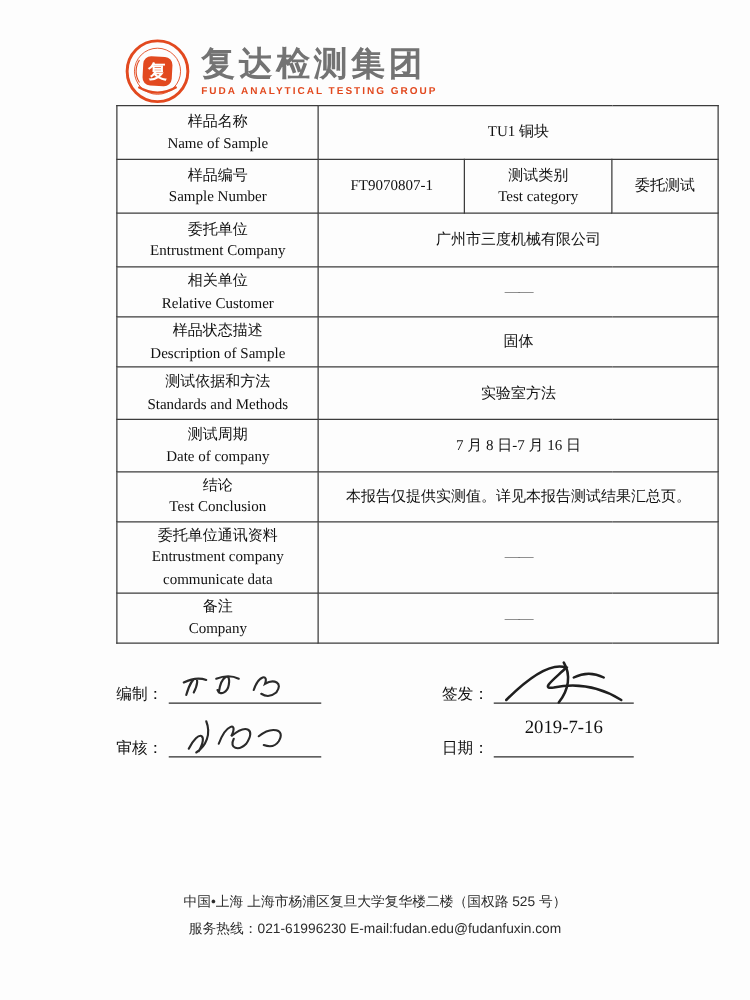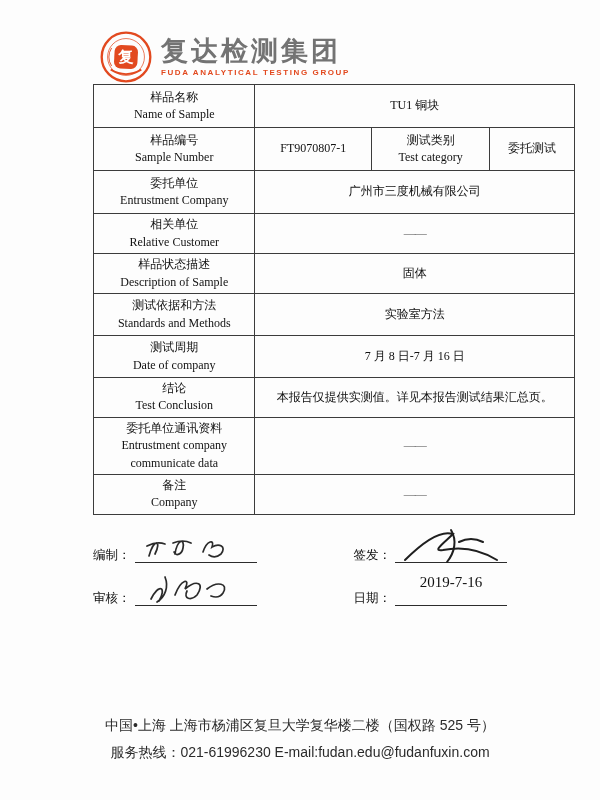--- a/index.html
+++ b/index.html
@@ -36,21 +36,21 @@
   .sig-row{display:flex;align-items:center;white-space:nowrap;}
   .sig-label{margin-right:4px;}
   .sig-line{position:relative;display:inline-block;border-bottom:1.3px solid #2c2c2c;
             height:14px;}
   .sig-line.w-l{width:122px;} .sig-line.w-r{width:112px;}
   .sig-ink{position:absolute;left:6px;bottom:-2px;}
   .date-val{position:absolute;left:0;right:0;bottom:14px;text-align:center;font-size:15px;}
 
   
   .footer{position:absolute;left:0;right:0;top:712px;text-align:center;
-          font-family:"Liberation Sans", sans-serif;font-size:14px;color:#2b2b2b;
+          font-family:"Liberation Sans", sans-serif;font-size:11px;color:#2b2b2b;
           line-height:1.9;}
 </style>
 </head>
 <body>
 
 <div class="page">
   <div class="content">
 
     <div class="logo-row">
       <svg class="seal" viewBox="0 0 60 60">

